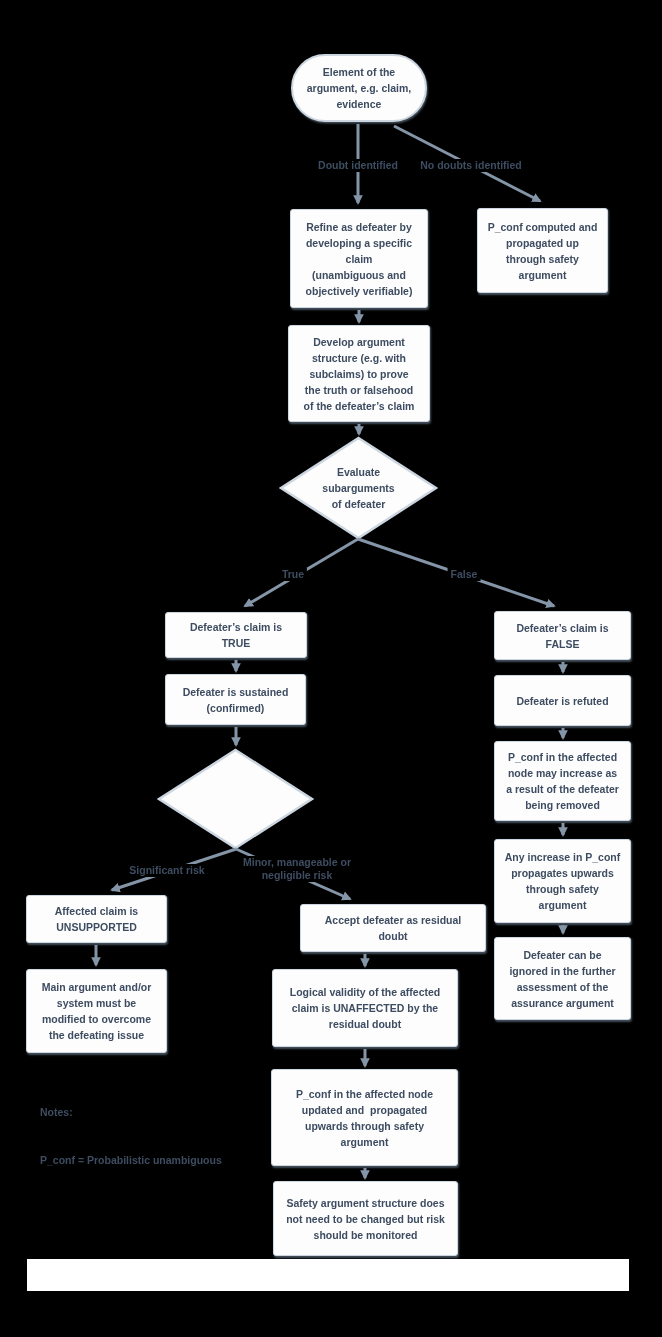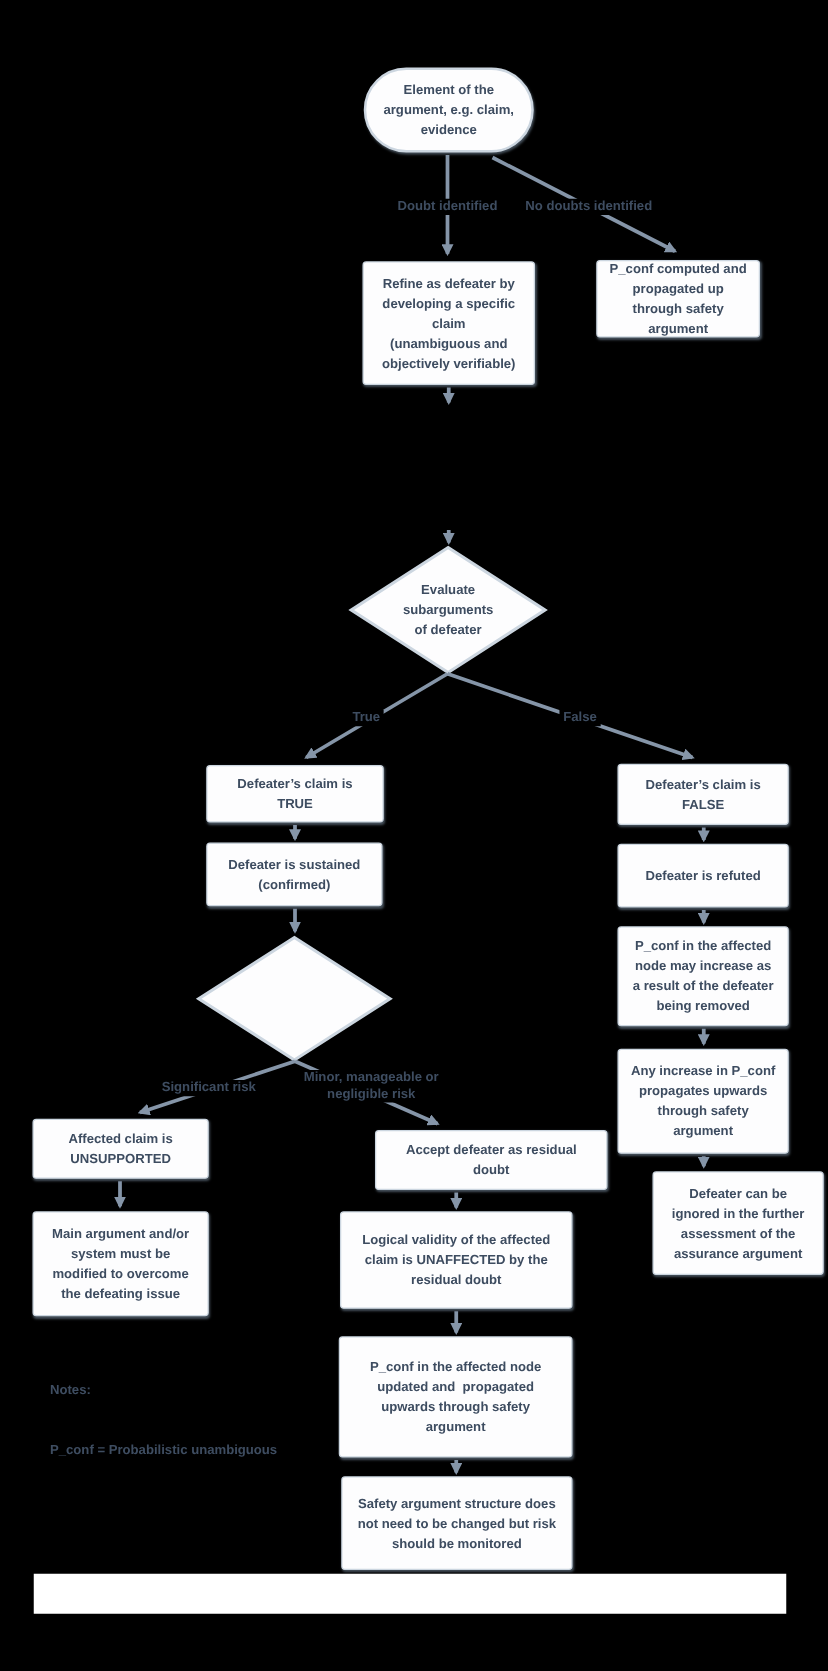--- a/index.html
+++ b/index.html
@@ -27,37 +27,37 @@
   }
   .notes {
     position:absolute; z-index:2; left:40px; top:1072px;
     color:#3e4d61; font-size:10.5px; font-weight:bold; line-height:16px; white-space:pre;
   }
   .footer-bar { position:absolute; z-index:2; left:27px; top:1259px; width:602px; height:32px; background:#ffffff; }
 
   
   .n-start           {left:291px; top:54px;  width:136px; height:68px;}
   .n-refine          {left:290px; top:209px; width:138px; height:99px;}
-  .n-pconf-computed  {left:477px; top:208px; width:131px; height:62px;}
+  .n-pconf-computed  {left:477px; top:208px; width:131px; height:85px;}
   .n-develop         {left:288px; top:325px; width:142px; height:97px;}
   .l-evaluate        {left:280px; top:437px; width:157px; height:102px;}
   .n-claim-true      {left:165px; top:612px; width:142px; height:46px;}
   .n-sustained       {left:165px; top:674px; width:141px; height:51px;}
   .l-risk            {left:158px; top:749px; width:155px; height:100px;}
   .n-unsupported     {left:26px;  top:895px; width:141px; height:48px;}
   .n-modify          {left:26px;  top:969px; width:141px; height:84px;}
   .n-accept          {left:272px; top:904px; width:186px; height:48px;margin-left:28px;}
   .n-logical         {left:272px; top:969px; width:186px; height:78px;}
   .n-pconf-updated   {left:271px; top:1069px; width:187px; height:97px;}
   .n-safety-structure{left:273px; top:1181px; width:185px; height:75px;}
   .n-claim-false     {left:494px; top:611px; width:137px; height:49px;}
   .n-refuted         {left:494px; top:675px; width:137px; height:51px;}
   .n-pconf-increase  {left:494px; top:741px; width:137px; height:80px;}
   .n-any-increase    {left:494px; top:839px; width:137px; height:84px;}
-  .n-ignored         {left:494px; top:937px; width:137px; height:83px;margin-left:28px;}
+  .n-ignored         {left:494px; top:937px; width:137px; height:83px;}
 
   
   .el-doubt       {left:358px; top:159px;}
   .el-no-doubt    {left:471px; top:159px;}
   .el-true        {left:293px; top:568px;}
   .el-false       {left:464px; top:568px;}
   .el-significant {left:167px; top:864px;}
   .el-minor       {left:297px; top:856px;}
 
   .diamond { fill:#fdfdfe; stroke:#ccd6e0; stroke-width:2.5; }
@@ -104,20 +104,25 @@
 
   <div class="node n-refine">Refine as defeater by
 developing a specific
 claim
 (unambiguous and
 objectively verifiable)</div>
   <div class="node n-pconf-computed">P_conf computed and
 propagated up
 through safety
 argument</div>
+  <div class="node n-develop">Develop argument
+structure (e.g. with
+subclaims) to prove
+the truth or falsehood
+of the defeater’s claim</div>
 
   <div class="diamond-label l-evaluate">Evaluate
 subarguments
 of defeater</div>
 
   <div class="node n-claim-true">Defeater’s claim is
 TRUE</div>
   <div class="node n-sustained">Defeater is sustained
 (confirmed)</div>
 

